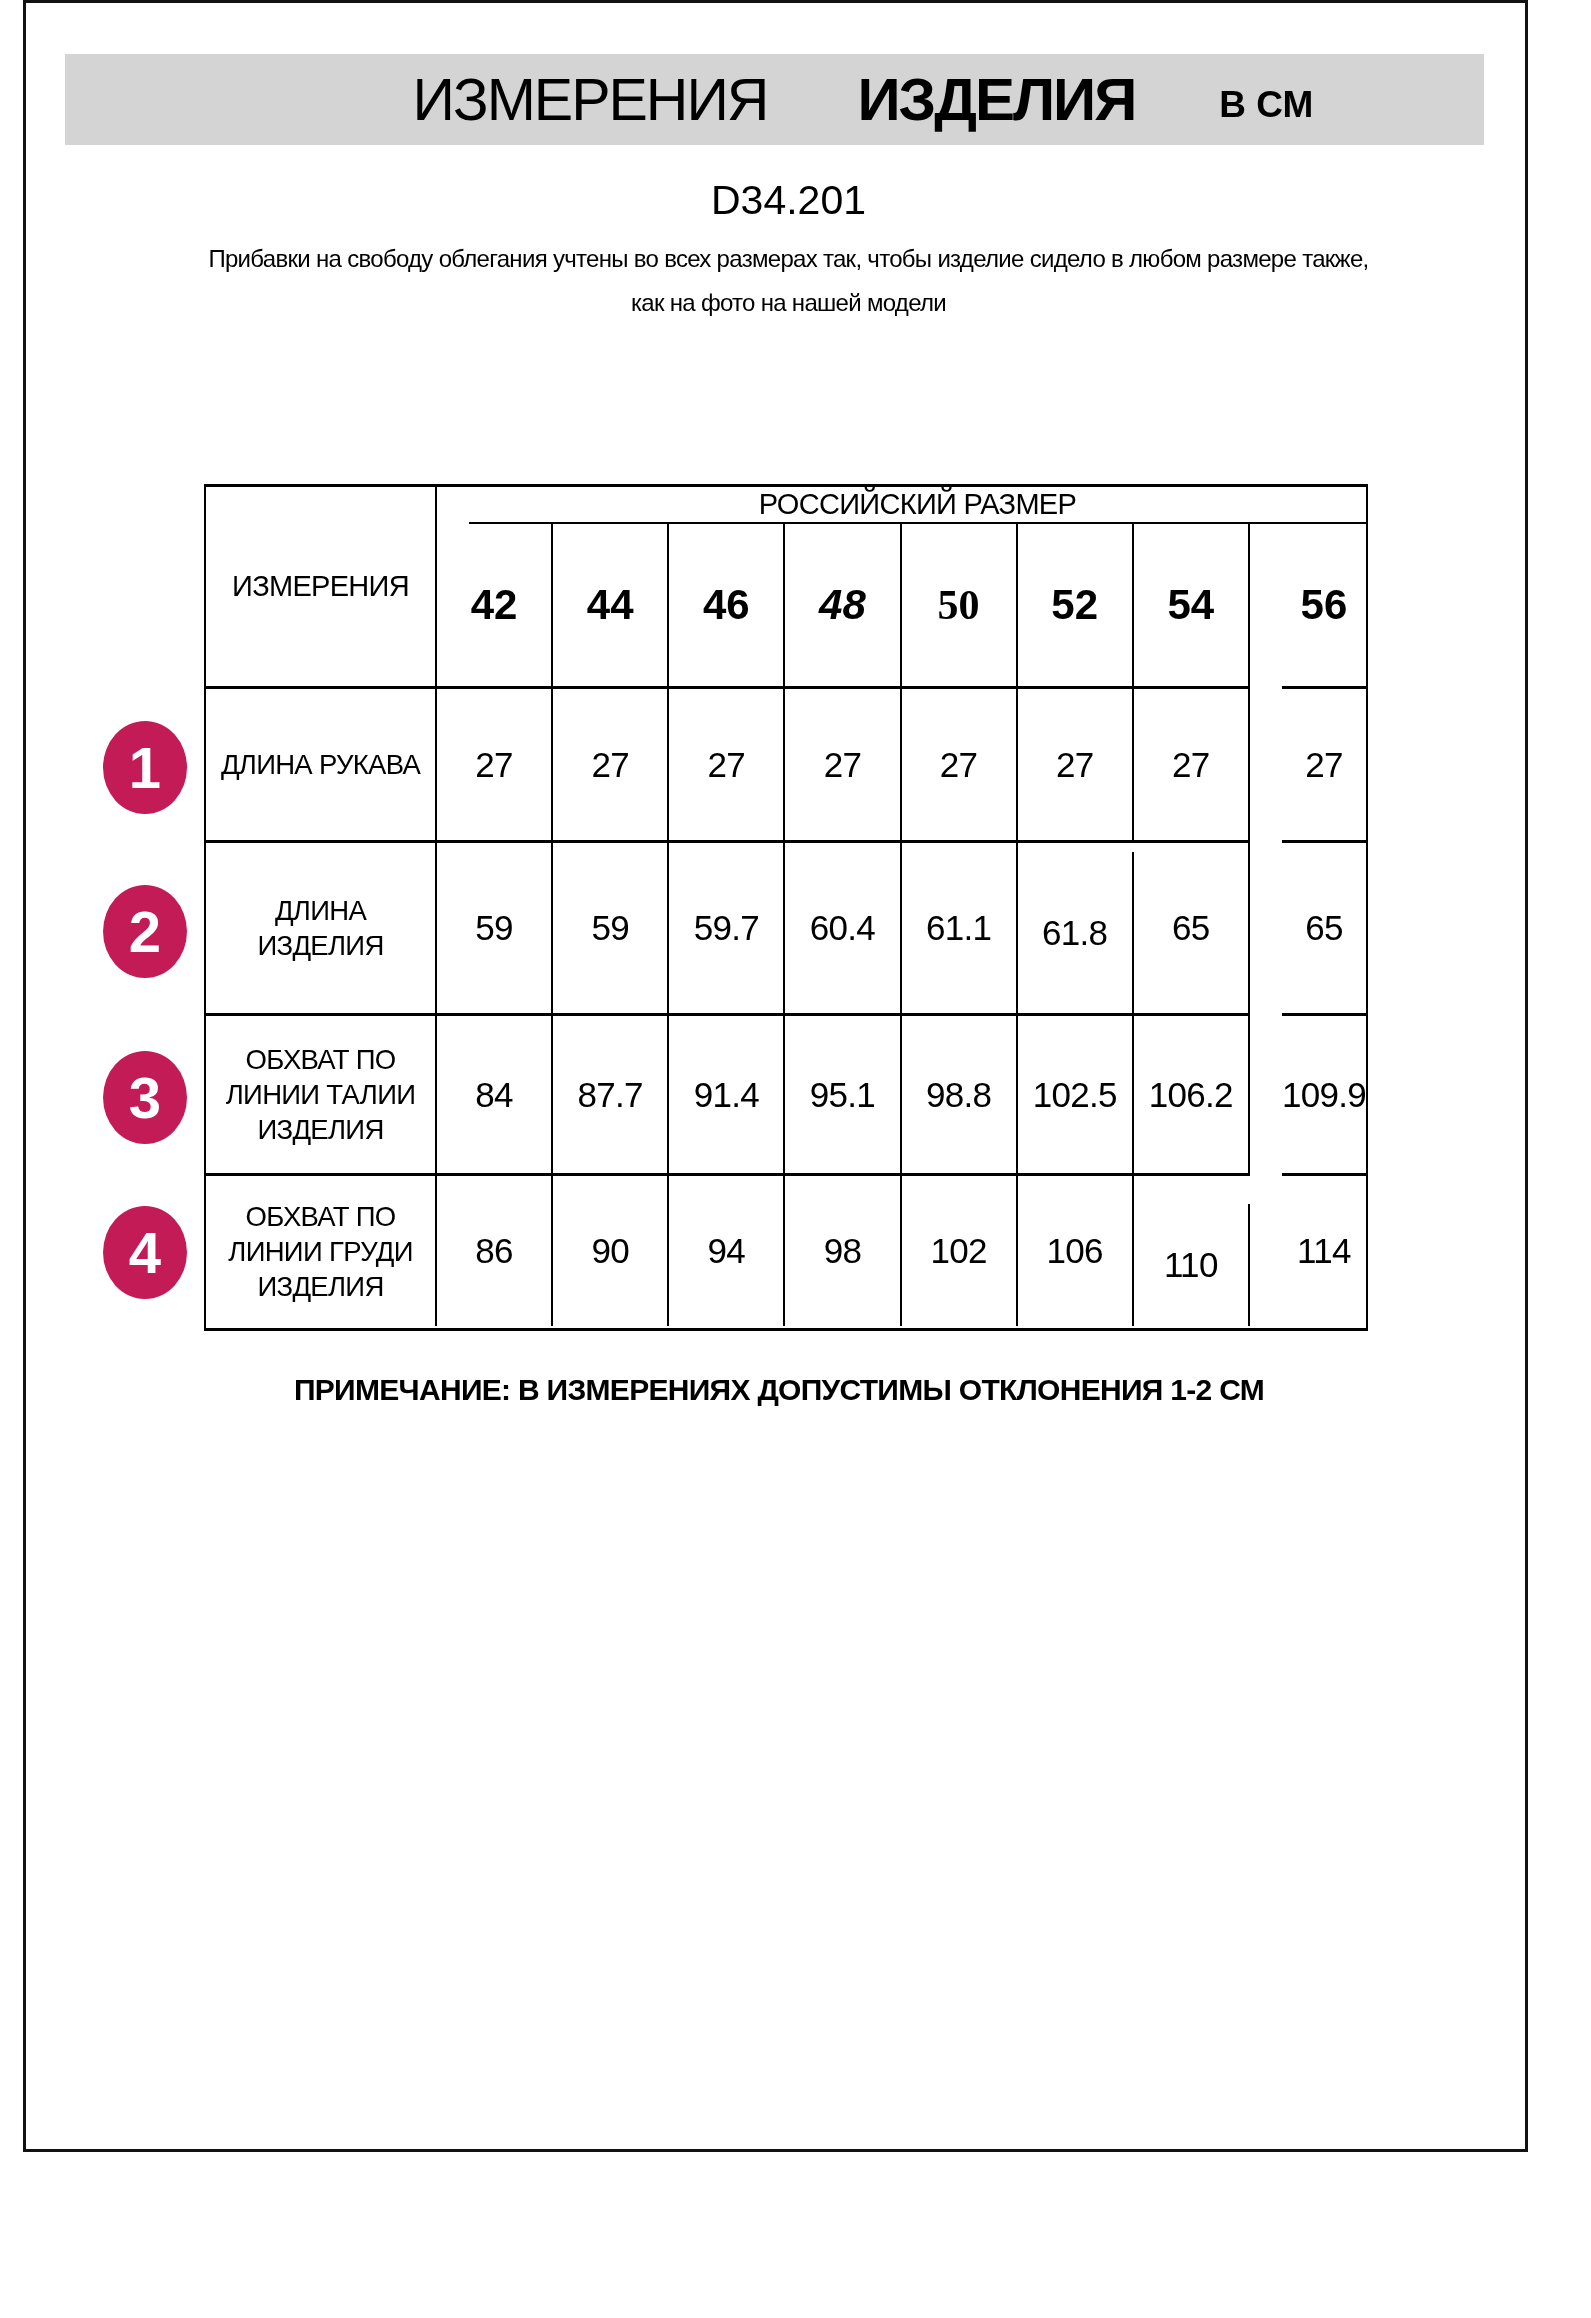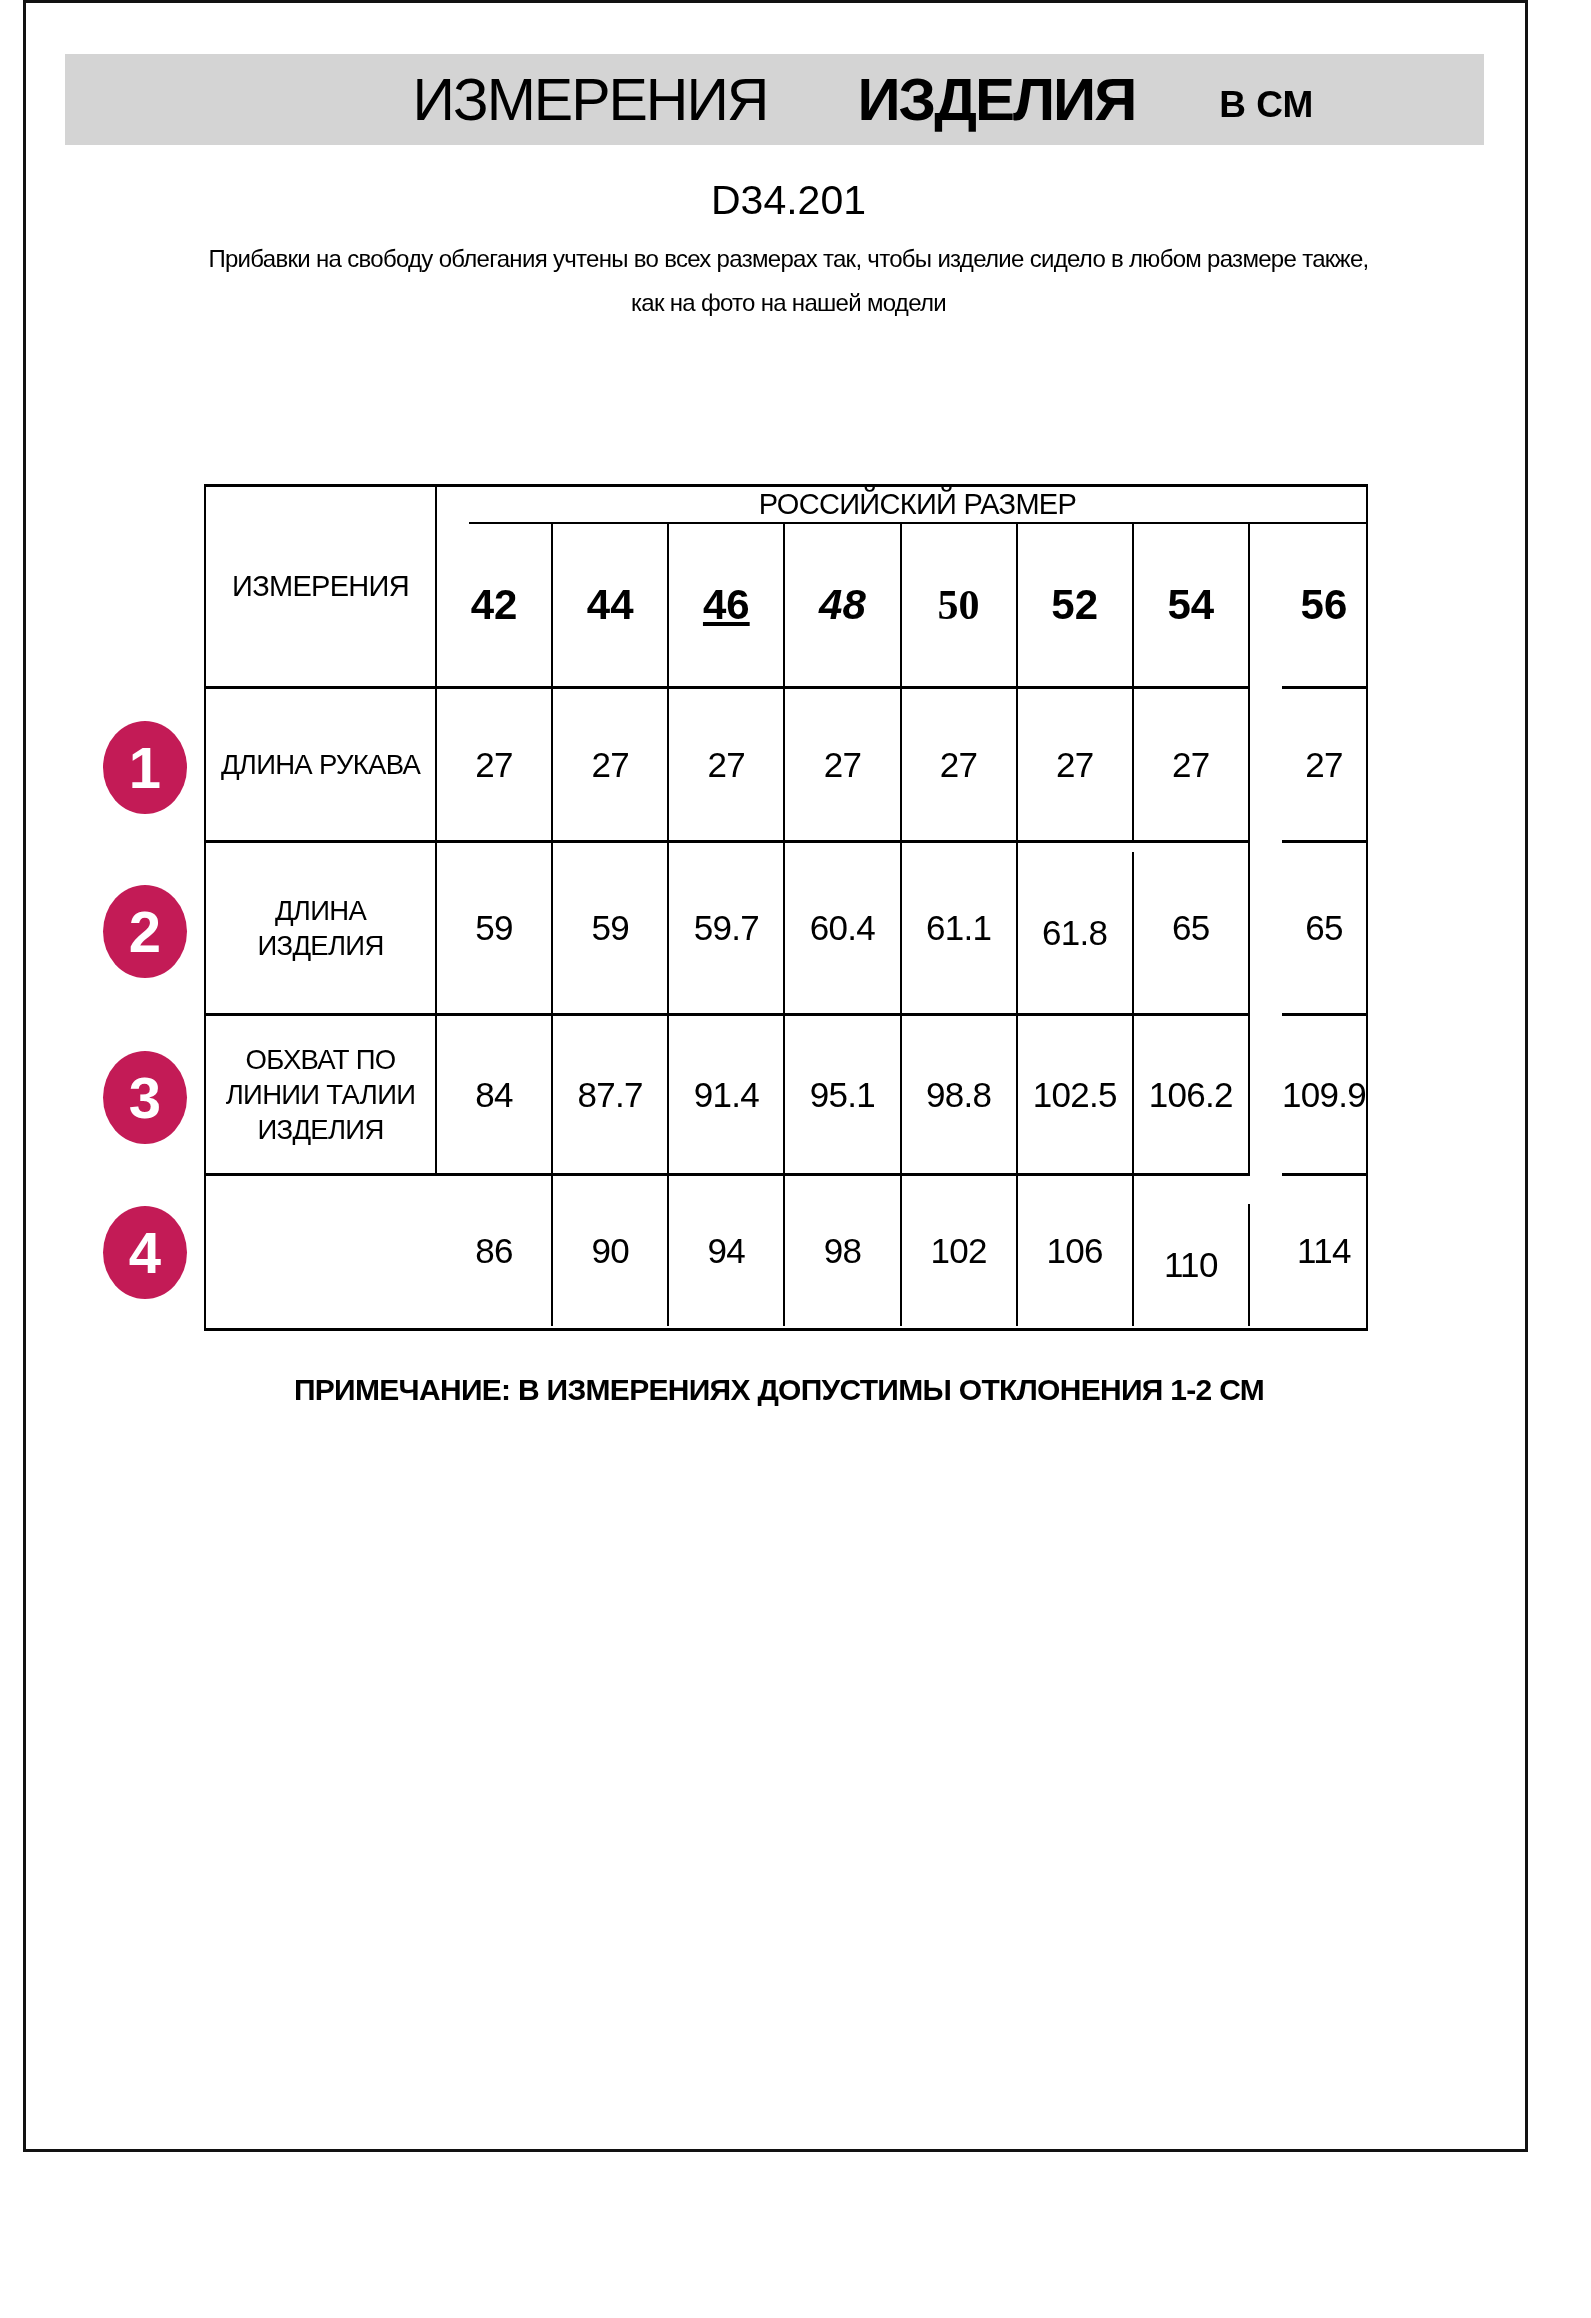--- a/index.html
+++ b/index.html
@@ -67,21 +67,21 @@
 
   <div class="code">D34.201</div>
 
   <div class="desc">Прибавки на свободу облегания учтены во всех размерах так, чтобы изделие сидело в любом размере также, как на фото на нашей модели</div>
 
   <div class="size-table" id="size-table">
       <div class="c mh" style="grid-area: 1 / 1 / 3;">ИЗМЕРЕНИЯ</div>
       <div class="c rsh hb no-r" style="grid-area: 1 / 2 / auto / 10;">РОССИЙСКИЙ РАЗМЕР</div>
       <div class="c sz" style="grid-area: 2 / 2;">42</div>
       <div class="c sz" style="grid-area: 2 / 3;">44</div>
-      <div class="c sz" style="grid-area: 2 / 4; text-decoration: underline;">46</div>
+      <div class="c sz" style="grid-area: 2 / 4;">46</div>
       <div class="c sz" style="grid-area: 2 / 5; font-style: italic;">48</div>
       <div class="c sz" style="grid-area: 2 / 6; font-family: Liberation Serif, serif;">50</div>
       <div class="c sz" style="grid-area: 2 / 7;">52</div>
       <div class="c sz" style="grid-area: 2 / 8;">54</div>
       <div class="c sz no-r" style="grid-area: 2 / 9;">56</div>
       <div class="c rl" style="grid-area: 3 / 1;">ДЛИНА РУКАВА</div>
       <div class="c val" style="grid-area: 3 / 2;">27</div>
       <div class="c val" style="grid-area: 3 / 3;">27</div>
       <div class="c val" style="grid-area: 3 / 4;">27</div>
       <div class="c val" style="grid-area: 3 / 5;">27</div>
@@ -100,20 +100,21 @@
       <div class="c val no-r" style="grid-area: 4 / 9;">65</div>
       <div class="c rl" style="grid-area: 5 / 1;">ОБХВАТ ПО ЛИНИИ ТАЛИИ ИЗДЕЛИЯ</div>
       <div class="c val" style="grid-area: 5 / 2;">84</div>
       <div class="c val" style="grid-area: 5 / 3;">87.7</div>
       <div class="c val" style="grid-area: 5 / 4;">91.4</div>
       <div class="c val" style="grid-area: 5 / 5;">95.1</div>
       <div class="c val" style="grid-area: 5 / 6;">98.8</div>
       <div class="c val" style="grid-area: 5 / 7;">102.5</div>
       <div class="c val" style="grid-area: 5 / 8;">106.2</div>
       <div class="c val no-r" style="grid-area: 5 / 9;">109.9</div>
+      <div class="c rl no-b" style="grid-area: 6 / 1;">ОБХВАТ ПО ЛИНИИ ГРУДИ ИЗДЕЛИЯ</div>
       <div class="c val no-b" style="grid-area: 6 / 2;">86</div>
       <div class="c val no-b" style="grid-area: 6 / 3;">90</div>
       <div class="c val no-b" style="grid-area: 6 / 4;">94</div>
       <div class="c val no-b" style="grid-area: 6 / 5;">98</div>
       <div class="c val no-b" style="grid-area: 6 / 6;">102</div>
       <div class="c val no-b" style="grid-area: 6 / 7;">106</div>
       <div class="c val no-b" style="grid-area: 6 / 8; margin-top: 28px;">110</div>
       <div class="c val no-r no-b" style="grid-area: 6 / 9;">114</div>
     </div>
 

